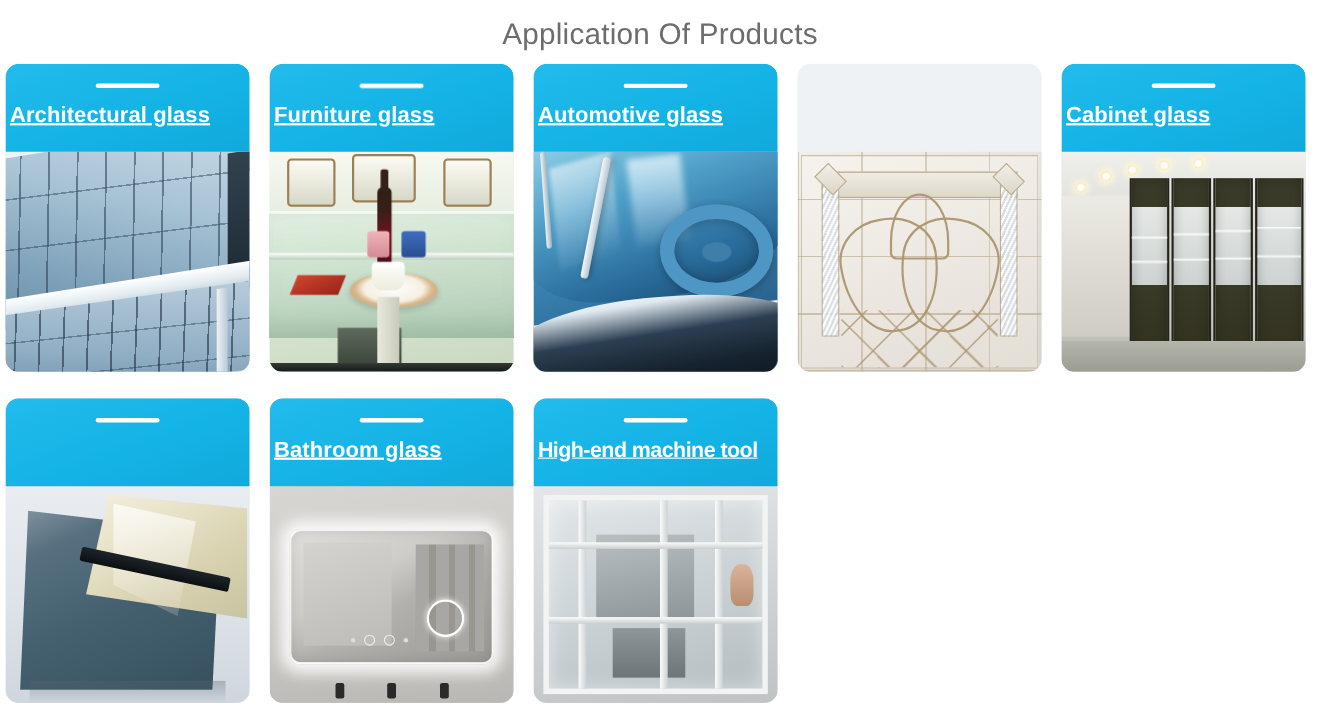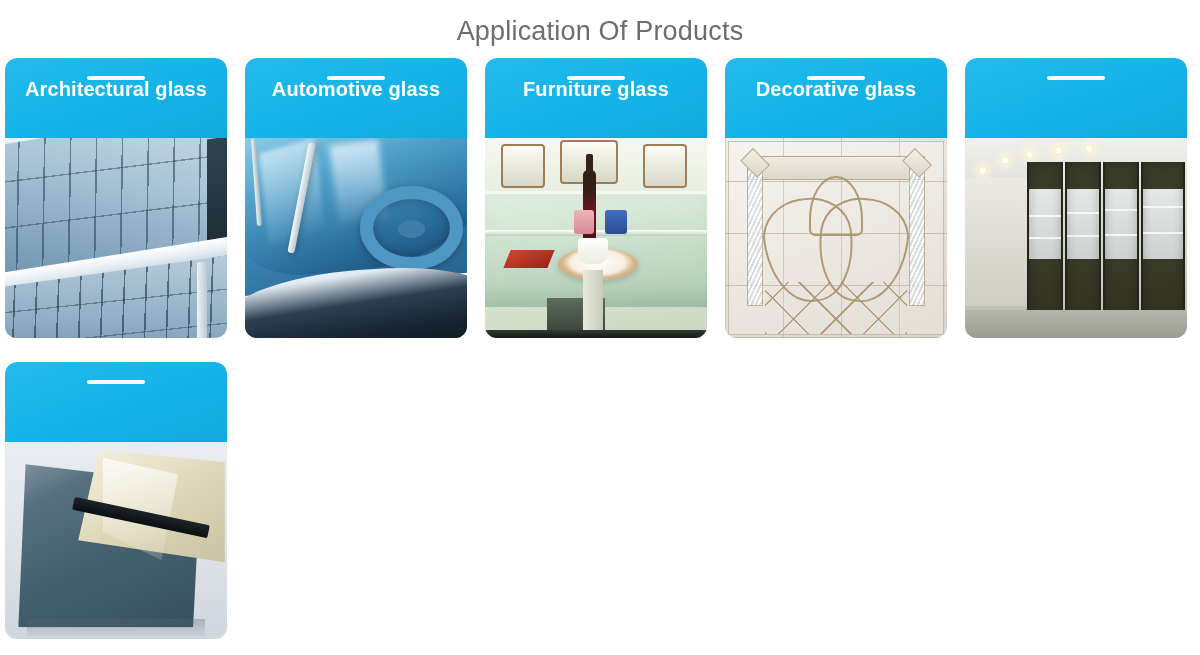--- a/index.html
+++ b/index.html
@@ -52,27 +52,28 @@
     position: absolute;
     top: 18px; left: 50%;
     transform: translateX(-50%);
     width: 58px; height: 4px;
     background: #ffffff;
     border-radius: 2px;
   }
   .hdr-title {
     position: absolute;
     left: 4px; right: 4px;
-    top: 20px;
-    text-align: center;
+    top: 36px;
+    text-align: left;
     color: #ffffff;
     font-size: 20px;
     font-weight: bold;
     letter-spacing: .1px;
     white-space: nowrap;
+    text-decoration: underline;
   }
   .card.tight .hdr-title { font-size: 19.5px; letter-spacing: -0.5px; }
 
   .card-photo {
     position: absolute;
     left: 0; top: 80px; right: 0; bottom: 0;
     overflow: hidden;
   }
 
   
@@ -486,38 +487,20 @@
         <div class="hdr-rule"></div>
         <div class="hdr-title">Architectural glass</div>
       </div>
       <div class="card-photo ph-arch">
         <div class="arch-sky"></div>
           <div class="arch-face"></div>
           <div class="arch-dark"></div>
         <div class="arch-band b1"></div>
           <div class="arch-lower"></div>
           <div class="arch-col"></div>
-      </div>
-    </div>
-
-    <div class="card">
-      <div class="card-header">
-        <div class="hdr-rule"></div>
-        <div class="hdr-title">Automotive glass</div>
-      </div>
-      <div class="card-photo ph-auto">
-        <div class="auto-wind"></div>
-          <div class="auto-refl"></div>
-          <div class="auto-refl2"></div>
-        <div class="auto-wheel"></div>
-          <div class="auto-wheel-hub"></div>
-        <div class="auto-wiper"></div>
-          <div class="auto-wiper2"></div>
-        <div class="auto-trim"></div>
-          <div class="auto-hood"></div>
       </div>
     </div>
 
     <div class="card">
       <div class="card-header">
         <div class="hdr-rule"></div>
         <div class="hdr-title">Furniture glass</div>
       </div>
       <div class="card-photo ph-furn">
         <div class="furn-wall"></div>
@@ -534,41 +517,56 @@
           <div class="furn-mug"></div>
         <div class="furn-dark"></div>
           <div class="furn-base"></div>
           <div class="furn-strip"></div>
       </div>
     </div>
 
     <div class="card">
       <div class="card-header">
         <div class="hdr-rule"></div>
-        <div class="hdr-title">Decorative glass</div>
-      </div>
+        <div class="hdr-title">Automotive glass</div>
+      </div>
+      <div class="card-photo ph-auto">
+        <div class="auto-wind"></div>
+          <div class="auto-refl"></div>
+          <div class="auto-refl2"></div>
+        <div class="auto-wheel"></div>
+          <div class="auto-wheel-hub"></div>
+        <div class="auto-wiper"></div>
+          <div class="auto-wiper2"></div>
+        <div class="auto-trim"></div>
+          <div class="auto-hood"></div>
+      </div>
+    </div>
+
+    <div class="card">
       <div class="card-photo ph-deco">
         <div class="deco-frame"></div>
         <div class="deco-lines-h"></div>
           <div class="deco-lines-v"></div>
         <div class="deco-topband"></div>
         <div class="deco-side s1"></div>
           <div class="deco-side s2"></div>
         <div class="deco-corner k1"></div>
           <div class="deco-corner k2"></div>
         <div class="deco-tulip"></div>
         <div class="deco-heart h1"></div>
           <div class="deco-heart h2"></div>
         <div class="deco-diamonds"></div>
       </div>
     </div>
 
     <div class="card">
       <div class="card-header">
         <div class="hdr-rule"></div>
+        <div class="hdr-title">Cabinet glass</div>
       </div>
       <div class="card-photo ph-cab">
         <div class="cab-ceil"></div>
         <div class="cab-light" style="left:6%;top:14%"></div>
         <div class="cab-light" style="left:16%;top:9%"></div>
         <div class="cab-light" style="left:27%;top:6%"></div>
         <div class="cab-light" style="left:40%;top:4%"></div>
         <div class="cab-light" style="left:54%;top:3%"></div>
         <div class="cab-wall"></div>
         <div class="cab-row">
@@ -600,17 +598,59 @@
       <div class="card-photo ph-coat">
         <div class="coat-sheet-dark"></div>
         <div class="coat-sheet-gold"></div>
         <div class="coat-gold-fold"></div>
         <div class="coat-edge"></div>
         <div class="coat-shadow"></div>
       </div>
     </div>
 
 
-
-
+    <div class="card">
+      <div class="card-header">
+        <div class="hdr-rule"></div>
+        <div class="hdr-title">Bathroom glass</div>
+      </div>
+      <div class="card-photo ph-bath">
+        <div class="bath-mirror">
+          <div class="bath-refl-a"></div>
+          <div class="bath-refl-b"></div>
+          <div class="bath-ring"></div>
+          <div class="bath-dots">
+            <i class="sm"></i>
+              <i></i>
+              <i></i>
+              <i class="sm"></i>
+          </div>
+        </div>
+        <div class="bath-feet">
+          <b style="left:27%"></b>
+            <b style="left:48%"></b>
+            <b style="left:70%"></b>
+        </div>
+      </div>
+    </div>
+
+
+    <div class="card tight">
+      <div class="card-header">
+        <div class="hdr-rule"></div>
+        <div class="hdr-title">High-end machine tool</div>
+      </div>
+      <div class="card-photo ph-mach">
+        <div class="mach-glass">
+          <div class="mach-inner"></div>
+          <div class="mach-dark"></div>
+          <div class="mach-mull-v" style="left:14%"></div>
+          <div class="mach-mull-v" style="left:52%"></div>
+          <div class="mach-mull-v" style="left:78%"></div>
+          <div class="mach-mull-h" style="top:22%"></div>
+          <div class="mach-mull-h" style="top:62%"></div>
+          <div class="mach-hand"></div>
+        </div>
+      </div>
+    </div>
 
   </div>
 </div>
 
 </body></html>

